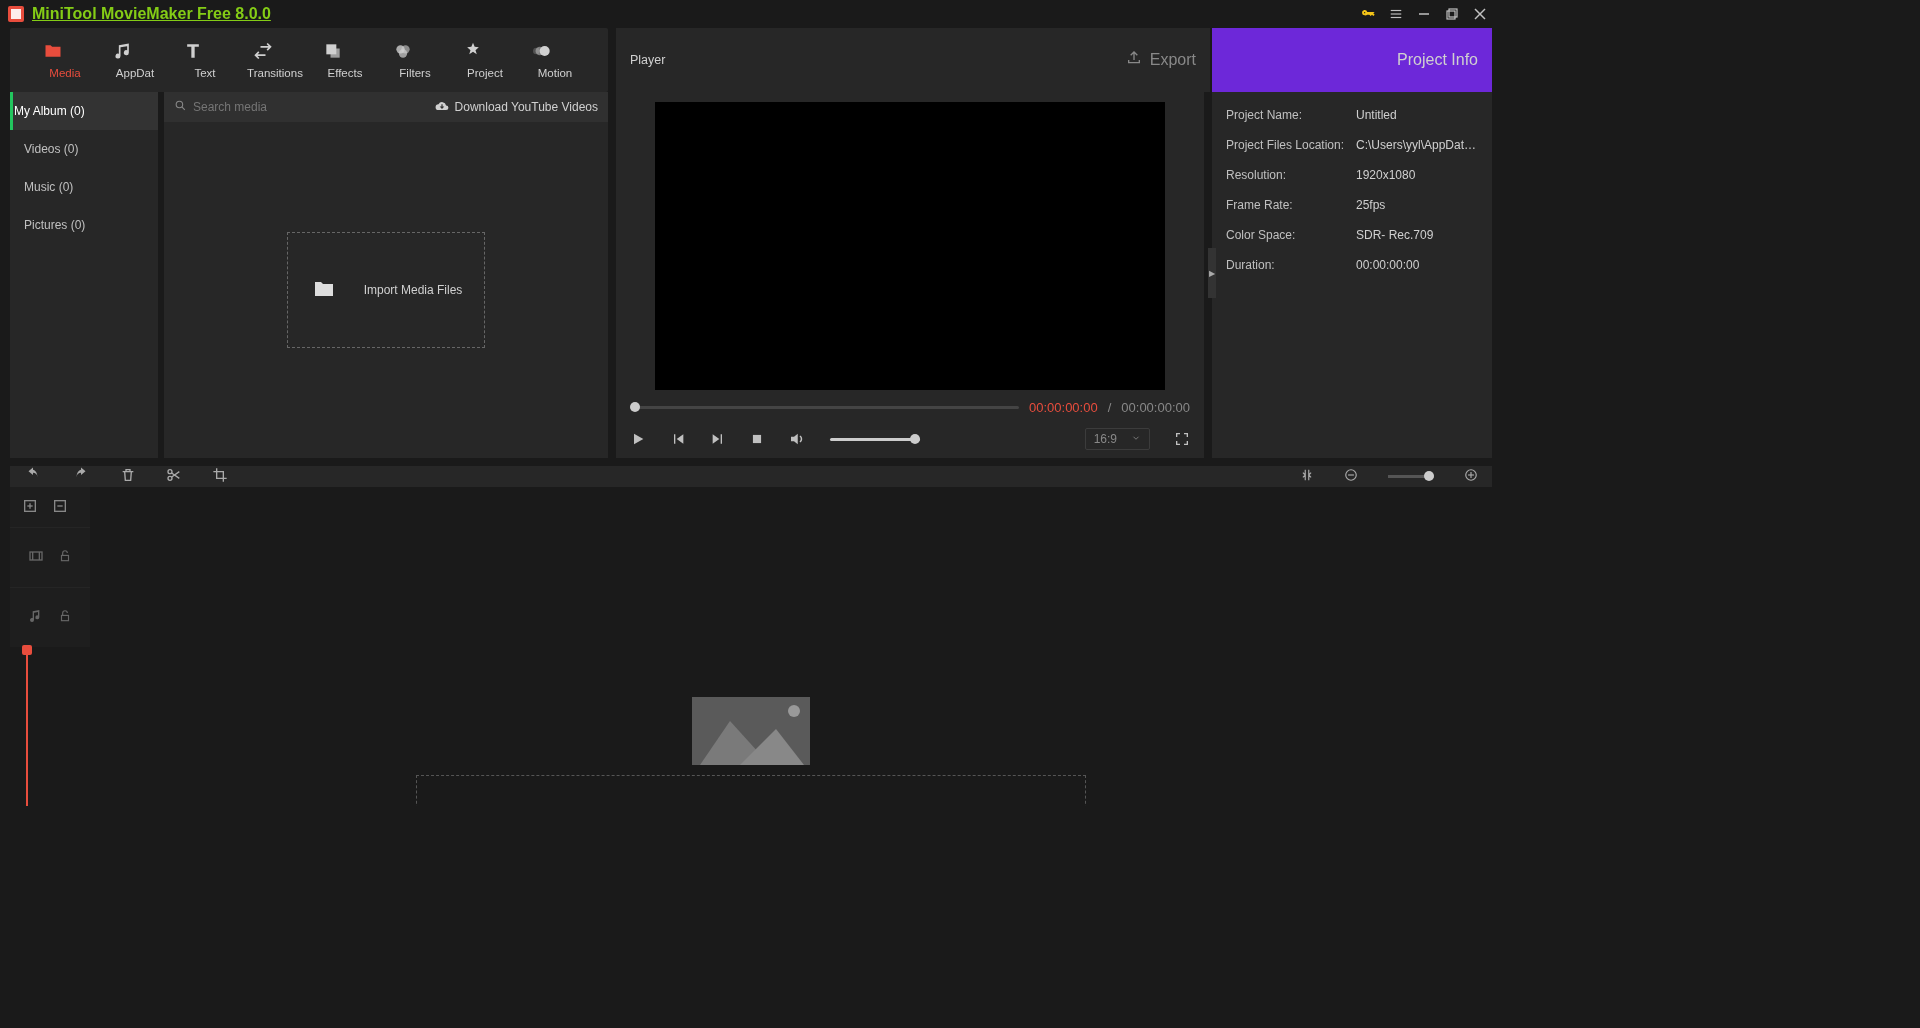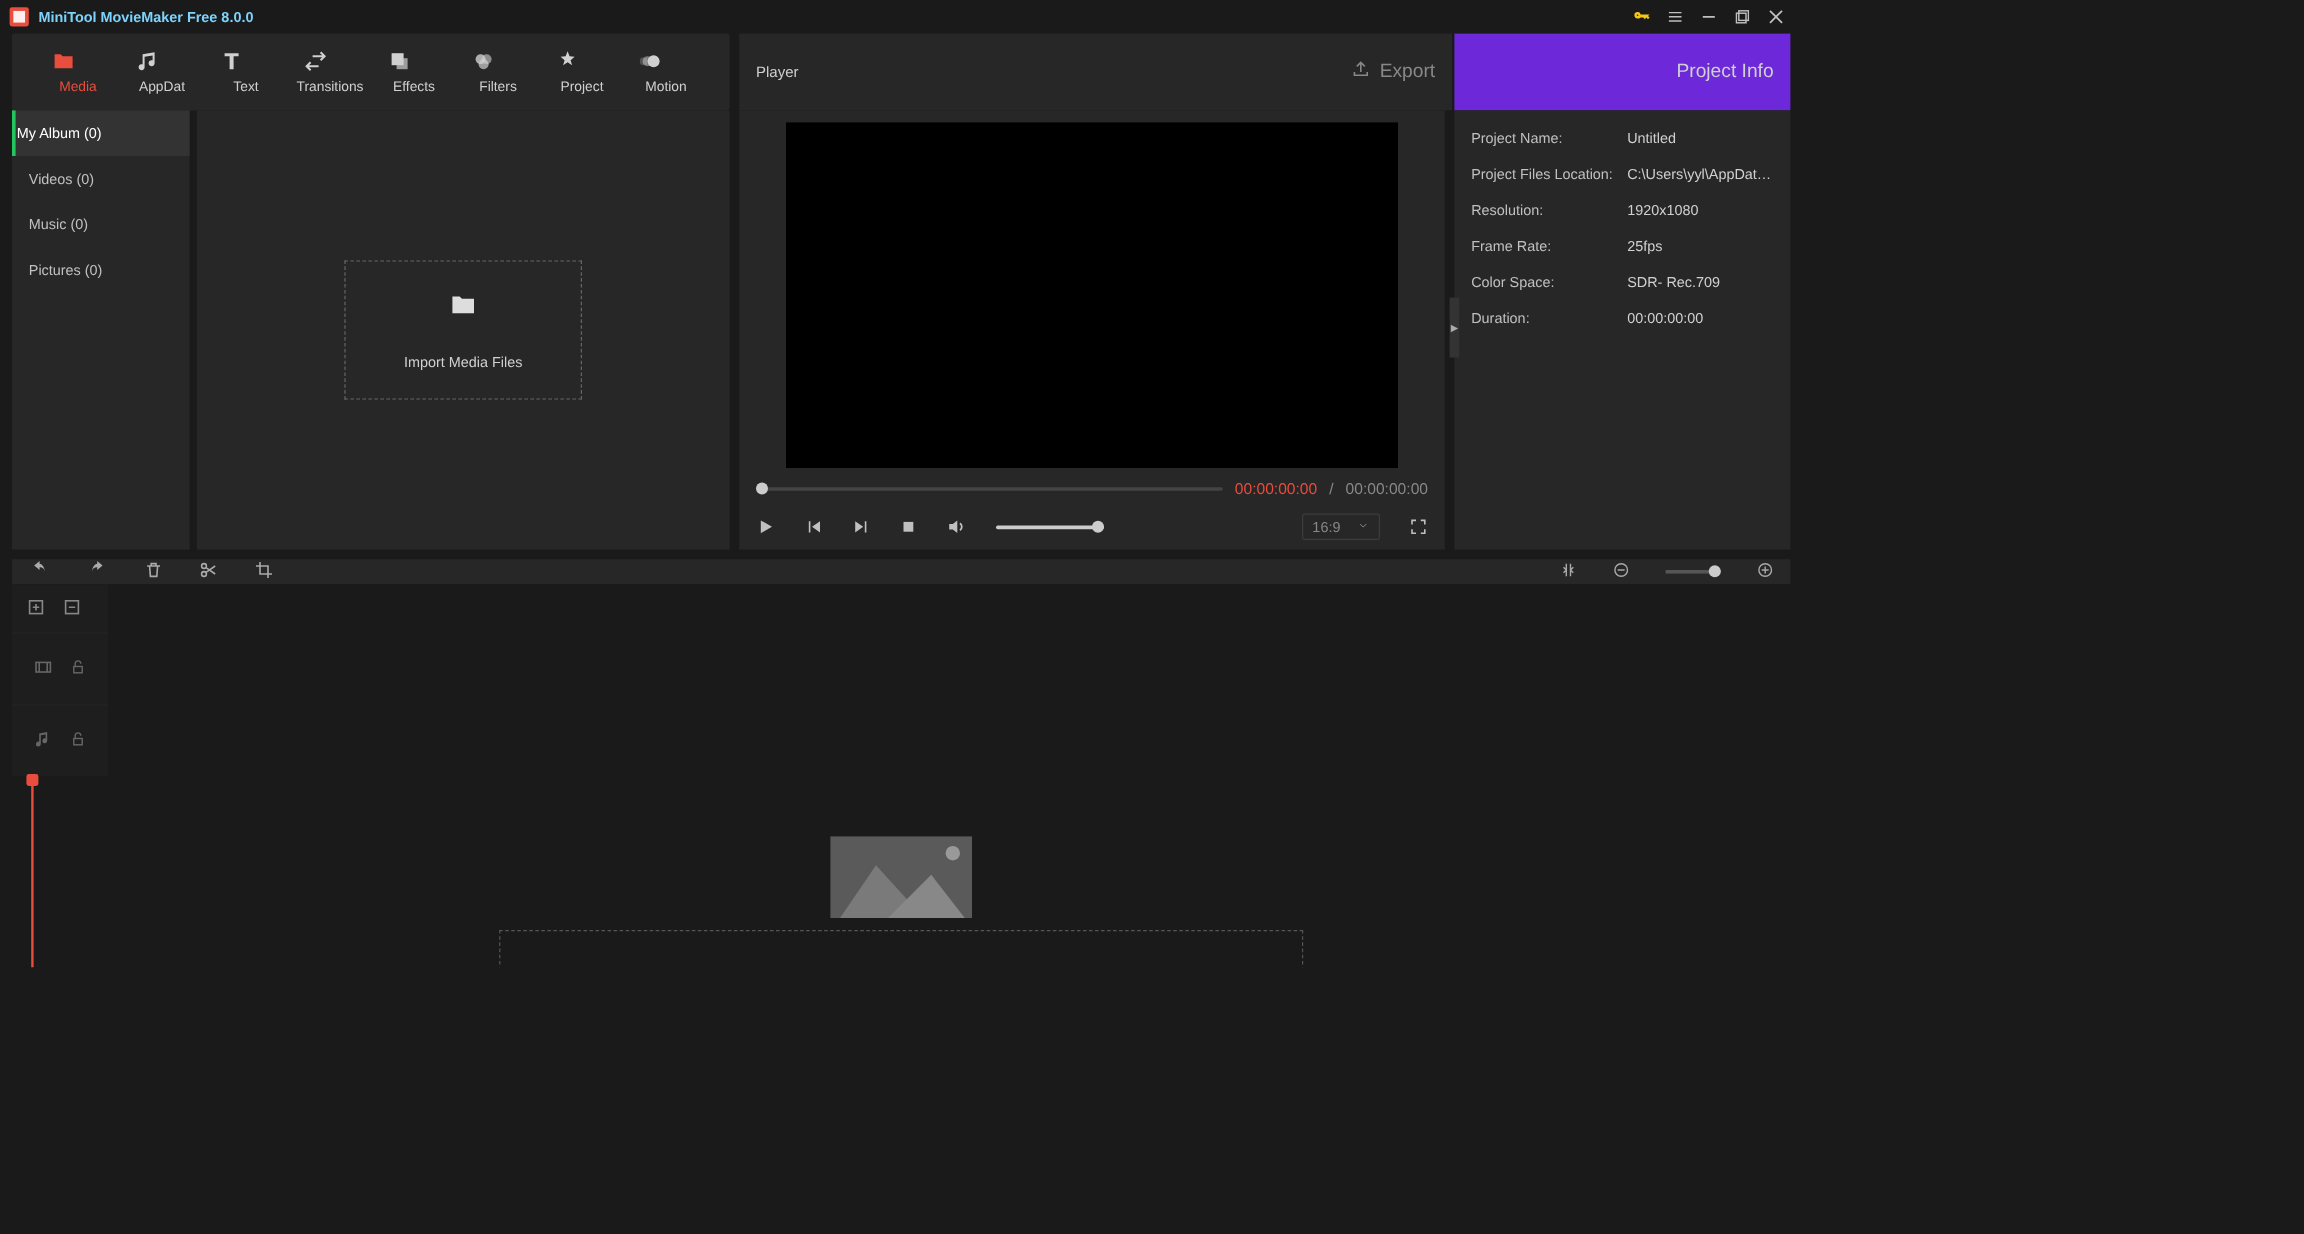--- a/index.html
+++ b/index.html
@@ -2,21 +2,21 @@
 <html><head>
 <meta charset="utf-8">
 <style>
 * { margin: 0; padding: 0; box-sizing: border-box; font-family: -apple-system, BlinkMacSystemFont, "Segoe UI", Arial, sans-serif; }
 body { background: #1a1a1a; color: #d0d0d0; width: 1502px; height: 806px; overflow: hidden; font-size: 12px; }
 
 
 .titlebar { height: 28px; background: #1a1a1a; display: flex; align-items: center; padding: 0 8px; }
 .titlebar .logo { width: 16px; height: 16px; background: #e84d3d; border-radius: 2px; margin-right: 8px; display: flex; align-items: center; justify-content: center; }
 .titlebar .logo svg { width: 10px; height: 10px; }
-.titlebar .title { font-size: 12px; font-weight: 600; color: #7dd3fc; }
+.titlebar .title { font-size: 16px; font-weight: 600; color: #84cc16; text-decoration: underline; }
 .titlebar .spacer { flex: 1; }
 .titlebar .win-btn { width: 28px; height: 28px; display: flex; align-items: center; justify-content: center; cursor: pointer; color: #c0c0c0; }
 .titlebar .key-icon { color: #f5c518; }
 
 
 .tabs-row { display: flex; gap: 8px; padding: 0 10px; }
 .main-tabs { height: 64px; background: #272727; display: flex; align-items: center; padding: 0 8px; width: 598px; border-radius: 2px; }
 .tab { width: 70px; height: 64px; display: flex; flex-direction: column; align-items: center; justify-content: center; gap: 6px; cursor: pointer; color: #d0d0d0; }
 .tab.active { color: #e84d3d; }
 .tab .ico { height: 20px; display: flex; align-items: center; justify-content: center; }
@@ -29,21 +29,21 @@
 .sidebar { width: 148px; background: #272727; display: flex; flex-direction: column; }
 .sidebar-item { height: 38px; display: flex; align-items: center; padding: 0 14px; cursor: pointer; color: #c0c0c0; font-size: 12px; }
 .sidebar-item.active { background: #333; border-left: 3px solid #22c55e; padding-left: 1px; color: #fff; text-align: center; }
 
 .media-area { flex: 1; display: flex; flex-direction: column; background: #272727; }
 .media-top { height: 30px; display: flex; align-items: center; padding: 0 10px; background: #303030; }
 .search-ico { margin-right: 6px; color: #888; }
 .search-input { background: transparent; border: none; color: #aaa; outline: none; flex: 1; font-size: 12px; }
 .dl-link { display: flex; align-items: center; gap: 6px; color: #d0d0d0; font-size: 12px; cursor: pointer; }
 .media-body { flex: 1; display: flex; align-items: center; justify-content: center; }
-.import-box { width: 198px; height: 116px; border: 1px dashed #666; display: flex; flex-direction: column; align-items: center; justify-content: center; gap: 26px; cursor: pointer; color: #d0d0d0; }
+.import-box { width: 198px; height: 116px; border: 1px dashed #666; display: flex; flex-direction: row; align-items: center; justify-content: center; gap: 26px; cursor: pointer; color: #d0d0d0; }
 
 
 .player-head-row { height: 64px; display: flex; gap: 2px; flex: 1; }
 .player-head { background: #272727; flex: 1; display: flex; align-items: center; padding: 0 14px; justify-content: space-between; }
 .player-head .title { font-size: 12.5px; color: #d0d0d0; }
 .export-btn { display: flex; align-items: center; gap: 8px; color: #888; cursor: pointer; font-size: 16px; }
 .info-head { width: 280px; background: #6d28d9; display: flex; align-items: center; padding: 0 14px; font-size: 16px; justify-content: flex-end; }
 
 .player-col { flex: 1; background: #272727; display: flex; flex-direction: column; }
 .video-stage { flex: 1; display: flex; align-items: center; justify-content: center; padding: 10px 20px 4px; }
@@ -228,20 +228,33 @@
 
   <div class="upper">
     <div class="left-col">
       <div class="sidebar">
         <div class="sidebar-item active">My Album (0)</div>
         <div class="sidebar-item">Videos (0)</div>
         <div class="sidebar-item">Music (0)</div>
         <div class="sidebar-item">Pictures (0)</div>
       </div>
       <div class="media-area">
+        <div class="media-top">
+          <span class="search-ico"><svg width="13" height="13" viewBox="0 0 24 24" fill="none" stroke="currentColor" stroke-width="2">
+                <circle cx="10" cy="10" r="6"></circle>
+                <line x1="20" y1="20" x2="14.5" y2="14.5"></line>
+              </svg></span>
+          <input class="search-input" placeholder="Search media" style="">
+          <div class="dl-link">
+            <span><svg width="14" height="14" viewBox="0 0 24 24" fill="currentColor">
+                  <path d="M6 19a5 5 0 0 1 0-10 7 7 0 0 1 13 2 4 4 0 0 1 0 8H6zm6-2l4-4h-3V9h-2v4H8l4 4z"></path>
+                </svg></span>
+            <span>Download YouTube Videos</span>
+          </div>
+        </div>
         <div class="media-body">
           <div class="import-box">
             <span><svg width="28" height="24" viewBox="0 0 24 24" fill="#ddd">
                   <path d="M3 5h6l2 2h10v12H3z"></path>
                 </svg></span>
             <span>Import Media Files</span>
           </div>
         </div>
       </div>
     </div>

